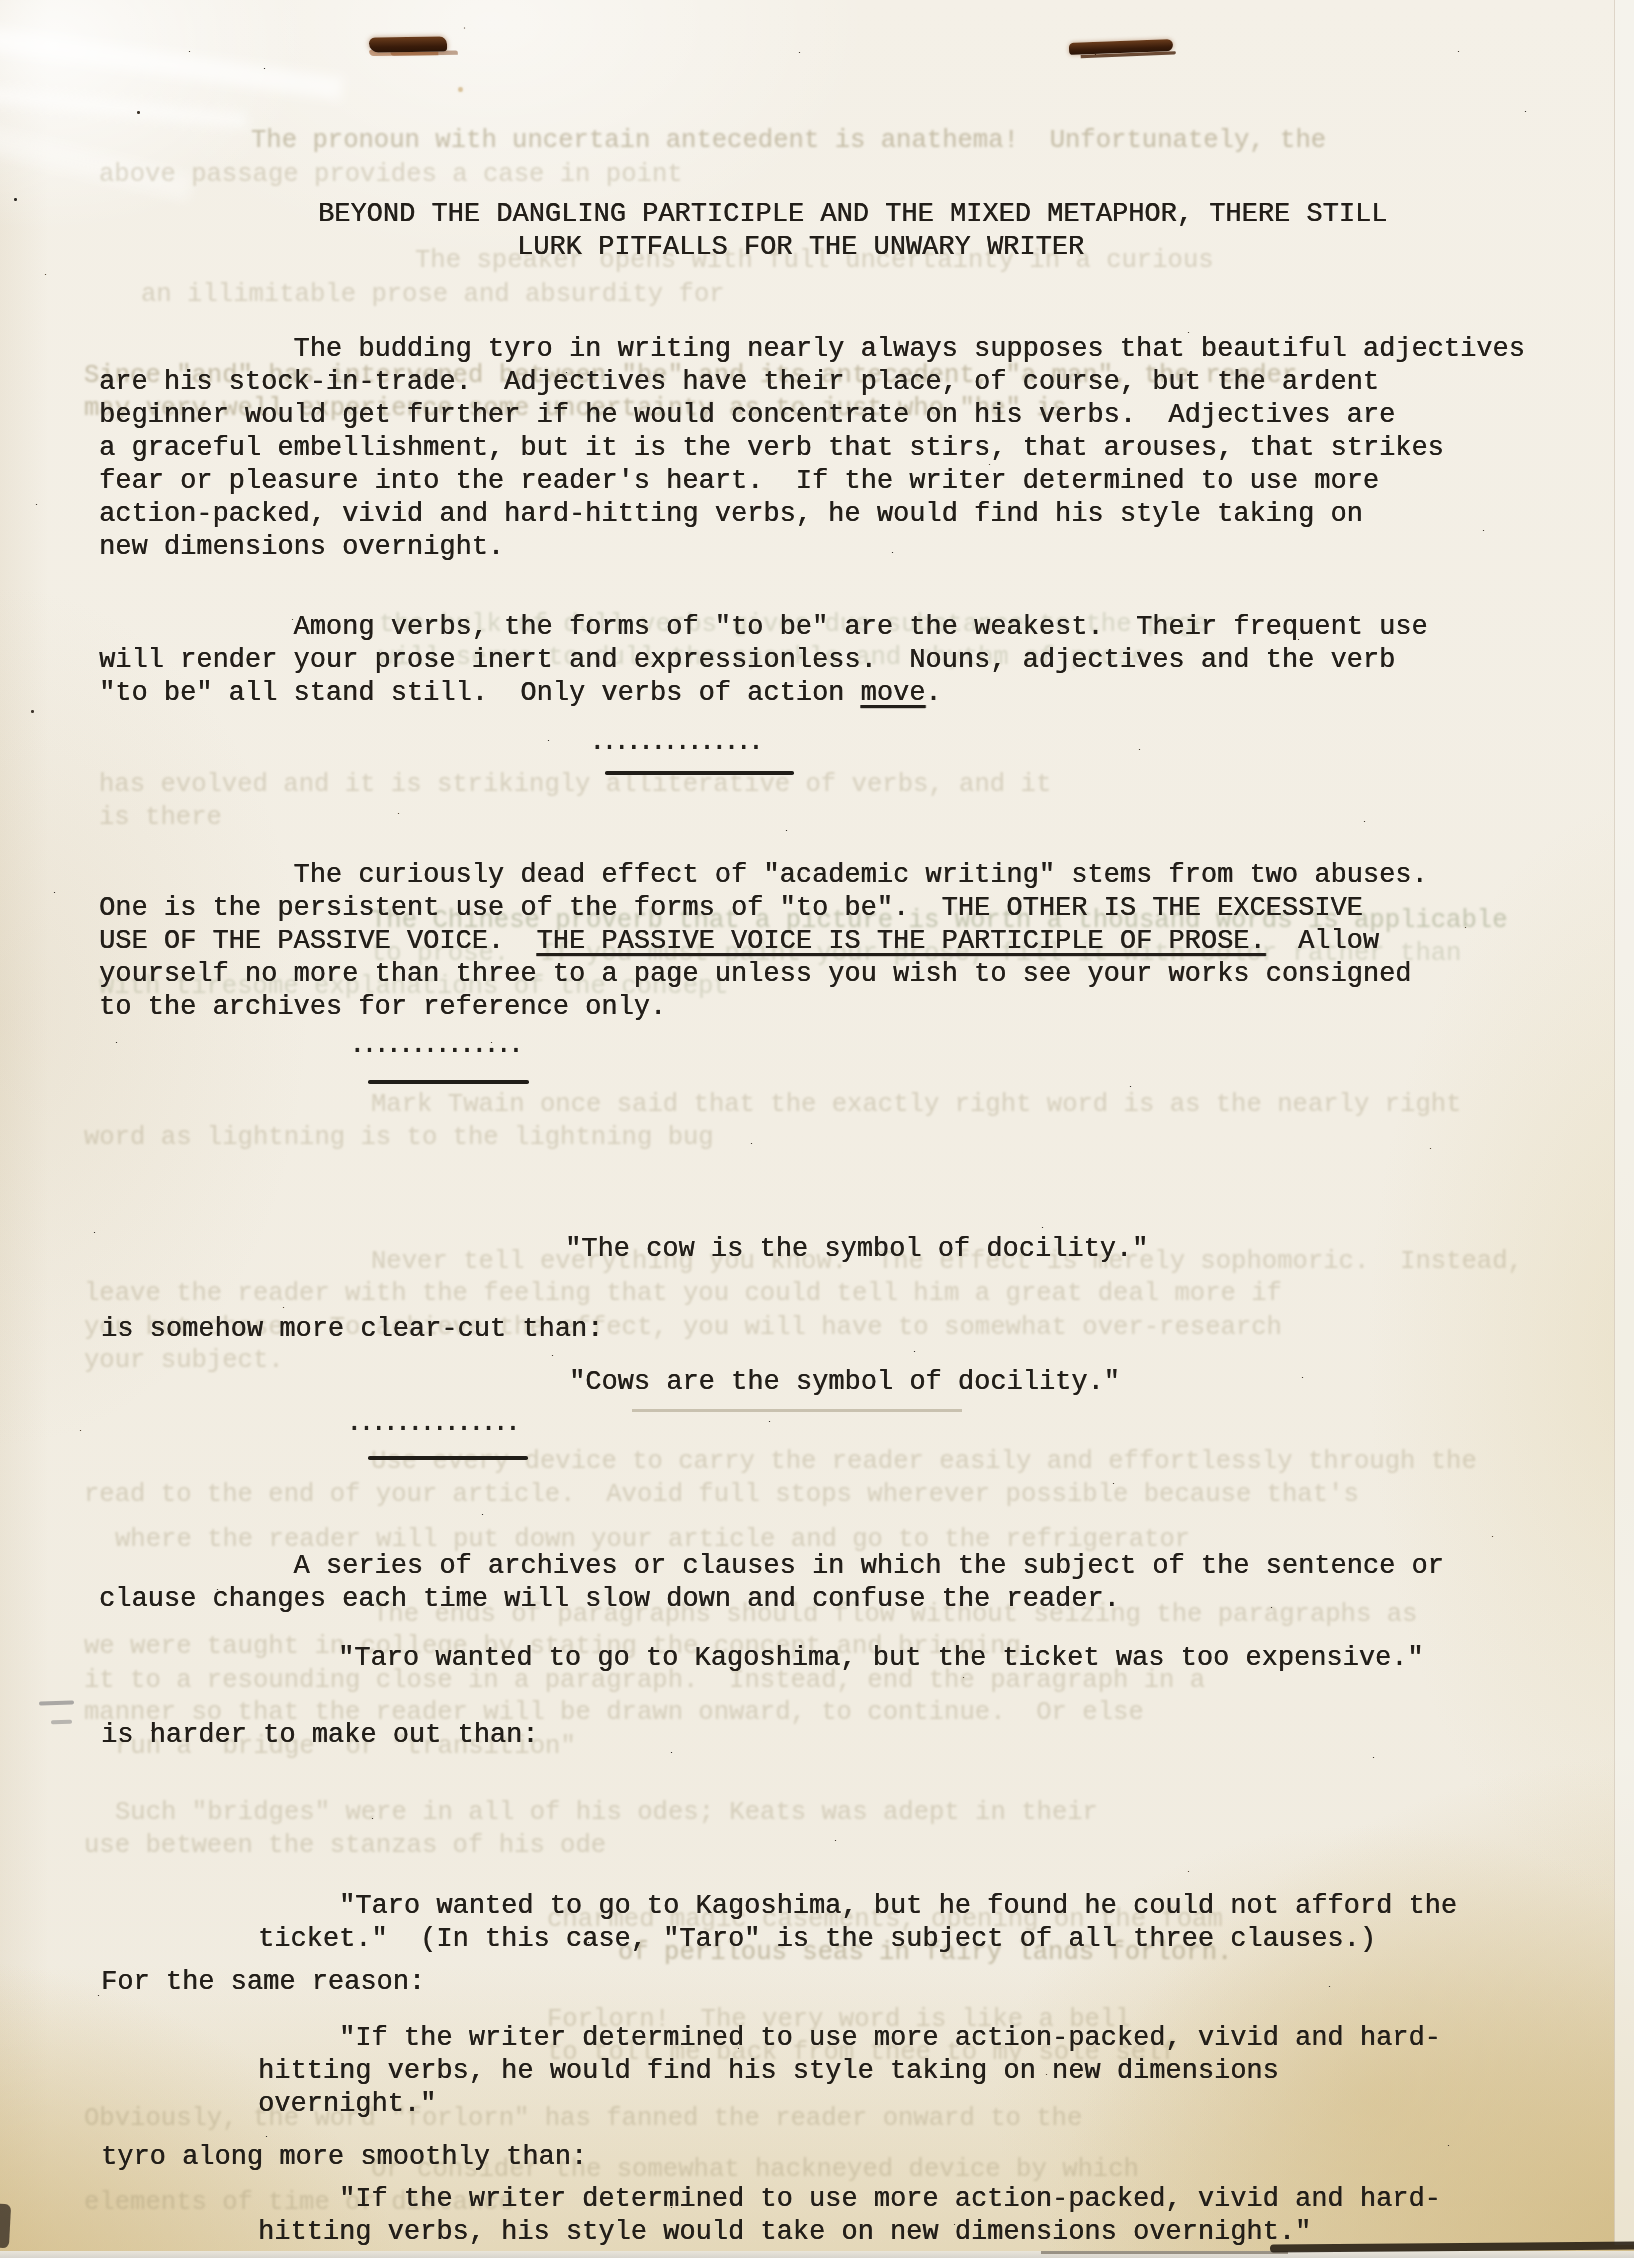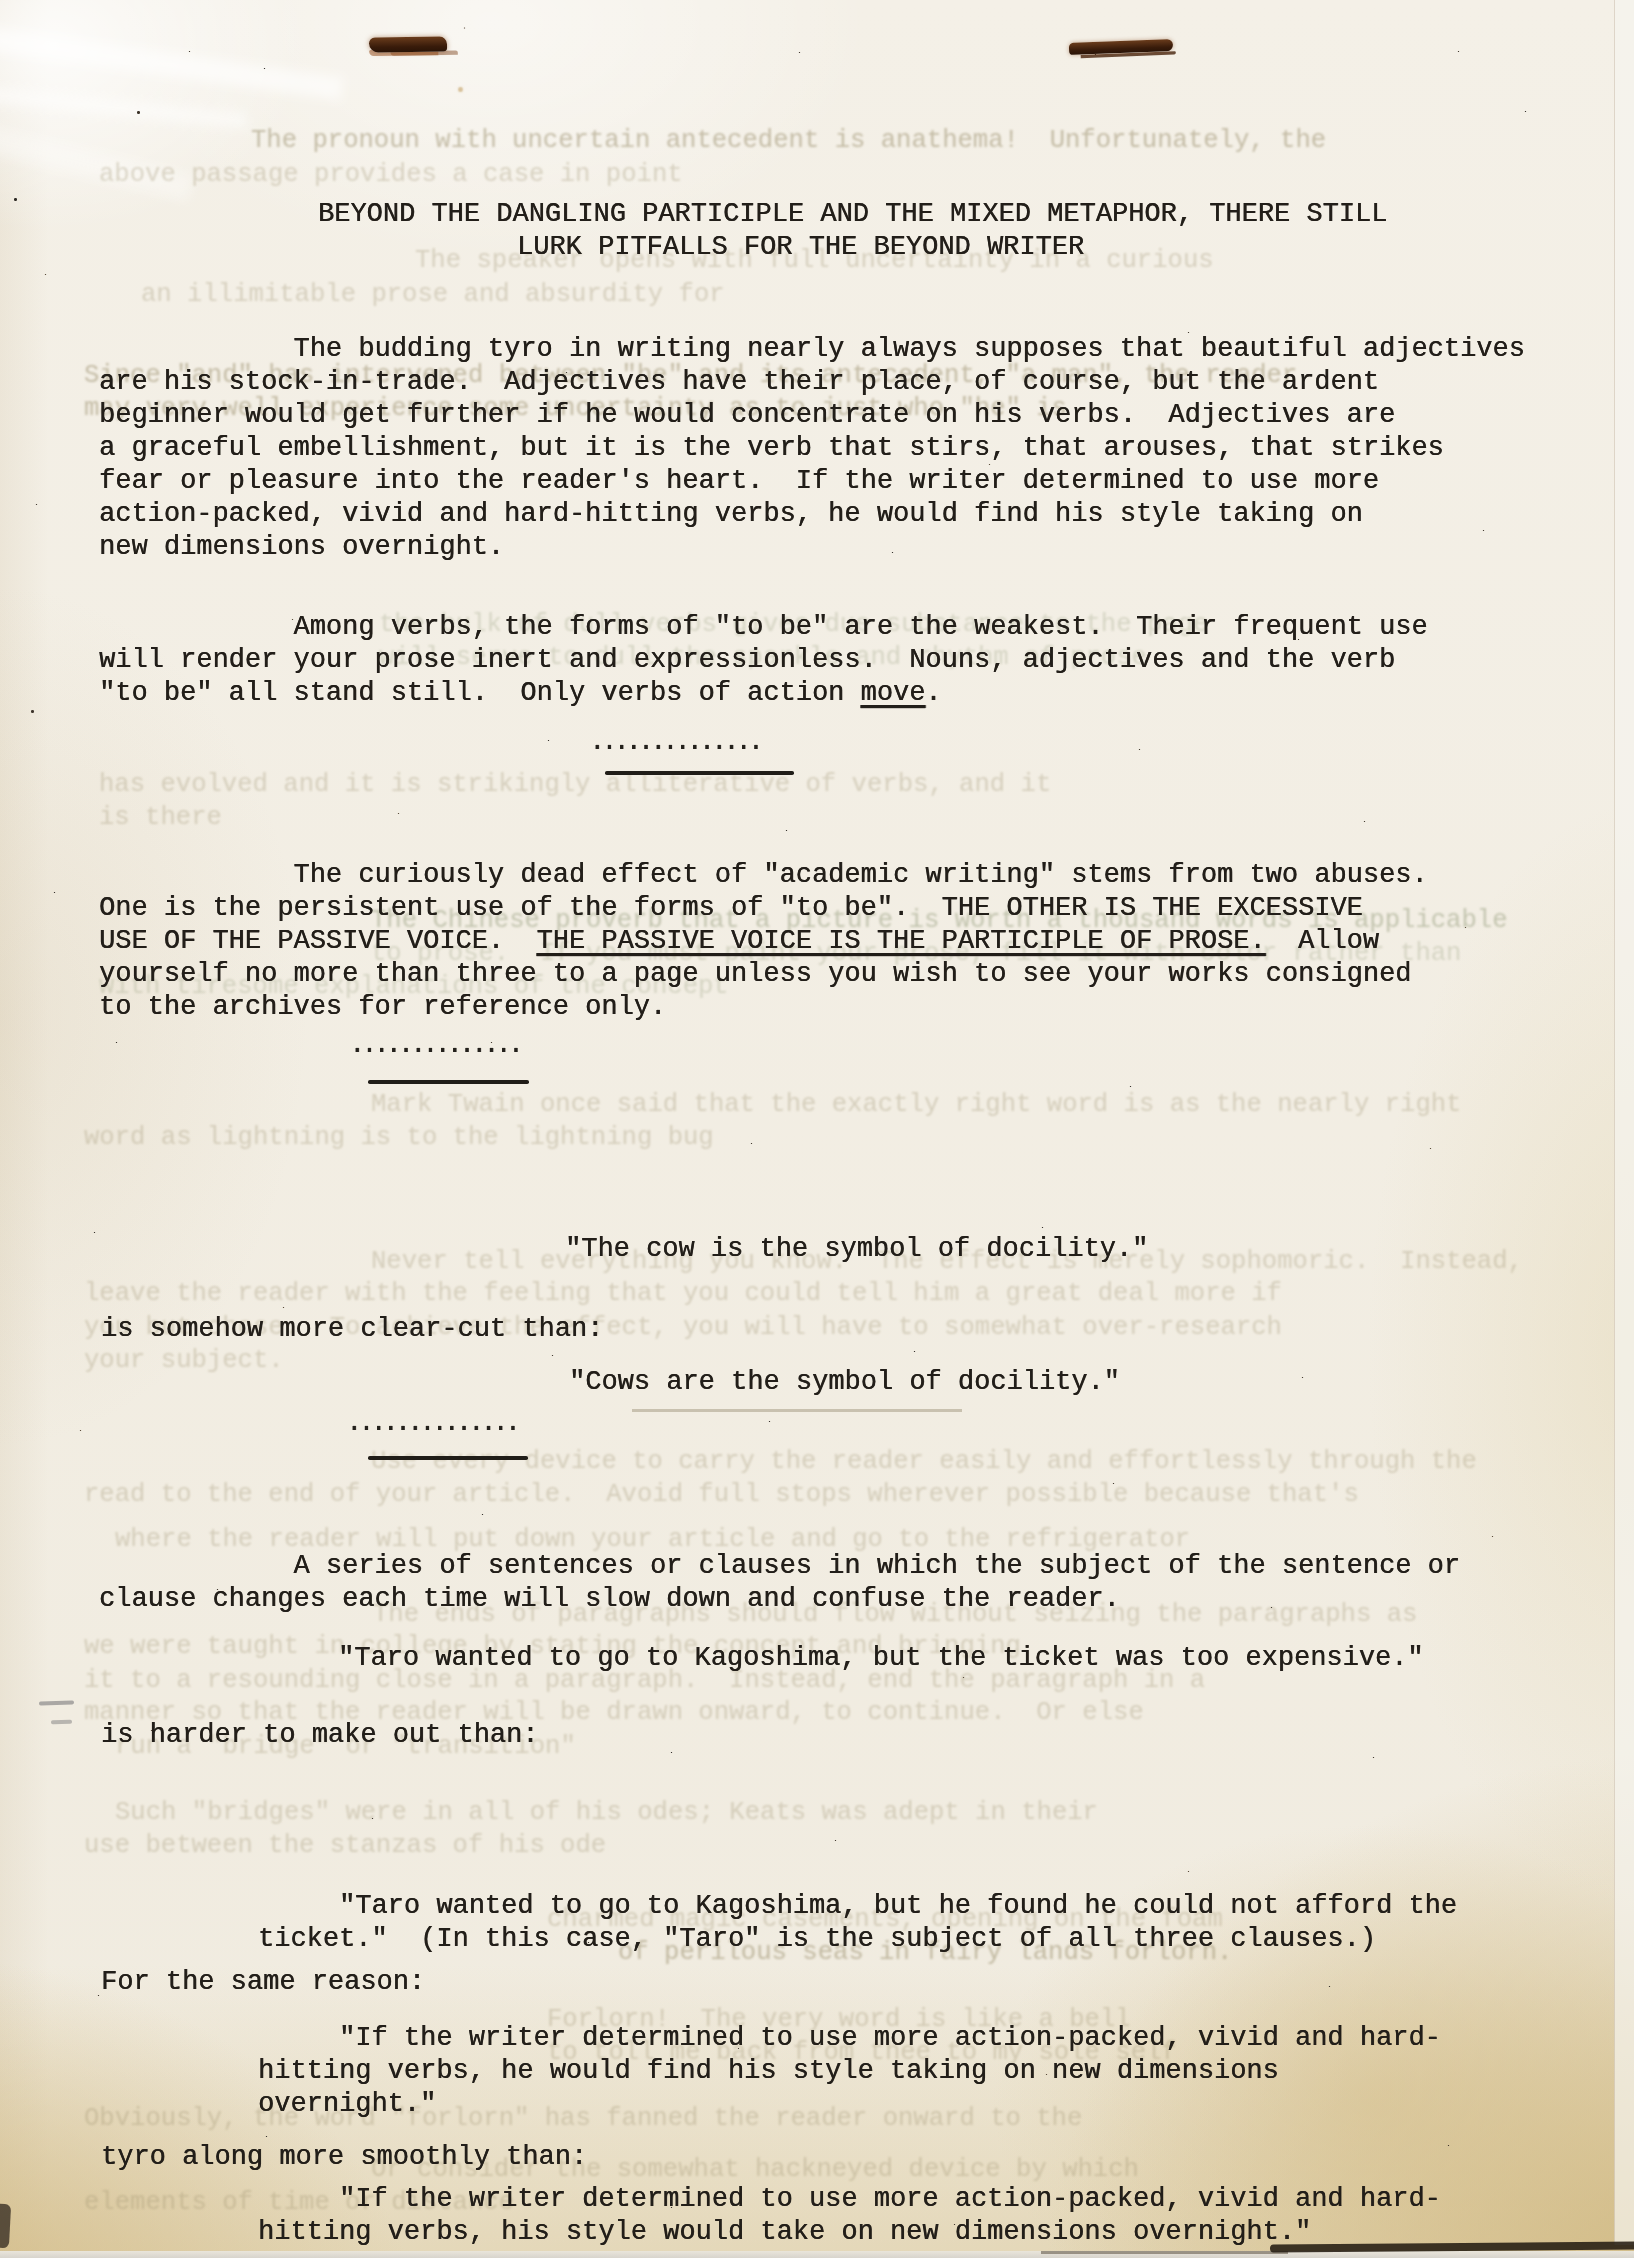--- a/index.html
+++ b/index.html
@@ -128,21 +128,21 @@
   <div class="ghost ghost-faint" style="left:547px;top:2004px">Forlorn!  The very word is like a bell</div>
   <div class="ghost ghost-faint" style="left:547px;top:2037px">to toll me back from thee to my sole self</div>
   <div class="ghost ghost-faint" style="left:84px;top:2103px">Obviously, the word "forlorn" has fanned the reader onward to the</div>
   <div class="ghost ghost-faint" style="left:371px;top:2154px">Or consider the somewhat hackneyed device by which</div>
   <div class="ghost ghost-faint" style="left:84px;top:2187px">elements of time or distance</div>
 
   <div class="rust rust1"></div>
   <div class="rust rust2"></div>
 
   <div class="t" style="left:318px;top:198px">BEYOND THE DANGLING PARTICIPLE AND THE MIXED METAPHOR, THERE STILL</div>
-  <div class="t" style="left:517px;top:231px">LURK PITFALLS FOR THE BEYOND WRITER</div>
+  <div class="t" style="left:517px;top:231px">LURK PITFALLS FOR THE UNWARY WRITER</div>
 
   <div class="t" style="left:99px;top:611px"><span>            Among verbs, the forms of "to be" are the weakest.  Their frequent use
 will render your prose inert and expressionless.  Nouns, adjectives and the verb
 "to be" all stand still.  Only verbs of action </span><span class="u">move</span><span>.</span></div>
 
   <div class="t" style="left:99px;top:333px">            The budding tyro in writing nearly always supposes that beautiful adjectives
 are his stock-in-trade.  Adjectives have their place, of course, but the ardent
 beginner would get further if he would concentrate on his verbs.  Adjectives are
 a graceful embellishment, but it is the verb that stirs, that arouses, that strikes
 fear or pleasure into the reader's heart.  If the writer determined to use more
@@ -162,21 +162,21 @@
   <div class="dline" style="left:368px;top:1080px;width:161px"></div>
 
   <div class="t" style="left:565px;top:1233px">"The cow is the symbol of docility."</div>
   <div class="t" style="left:101px;top:1313px">is somehow more clear-cut than:</div>
   <div class="t" style="left:569px;top:1366px">"Cows are the symbol of docility."</div>
   <div class="cowline"></div>
 
   <div class="dots" style="left:346px;top:1408px">..............</div>
   <div class="dline" style="left:368px;top:1456px;width:160px"></div>
 
-  <div class="t" style="left:99px;top:1550px">            A series of sentences or clauses in which the subject of the sentence or
+  <div class="t" style="left:99px;top:1550px">            A series of archives or clauses in which the subject of the sentence or
 clause changes each time will slow down and confuse the reader.</div>
   <div class="t" style="left:338px;top:1642px">"Taro wanted to go to Kagoshima, but the ticket was too expensive."</div>
   <div class="t" style="left:101px;top:1719px">is harder to make out than:</div>
 
   <div class="pencil pencil1"></div>
   <div class="pencil pencil2"></div>
 
   <div class="t" style="left:258px;top:1890px">     "Taro wanted to go to Kagoshima, but he found he could not afford the
 ticket."  (In this case, "Taro" is the subject of all three clauses.)</div>
   <div class="t" style="left:101px;top:1966px">For the same reason:</div>

